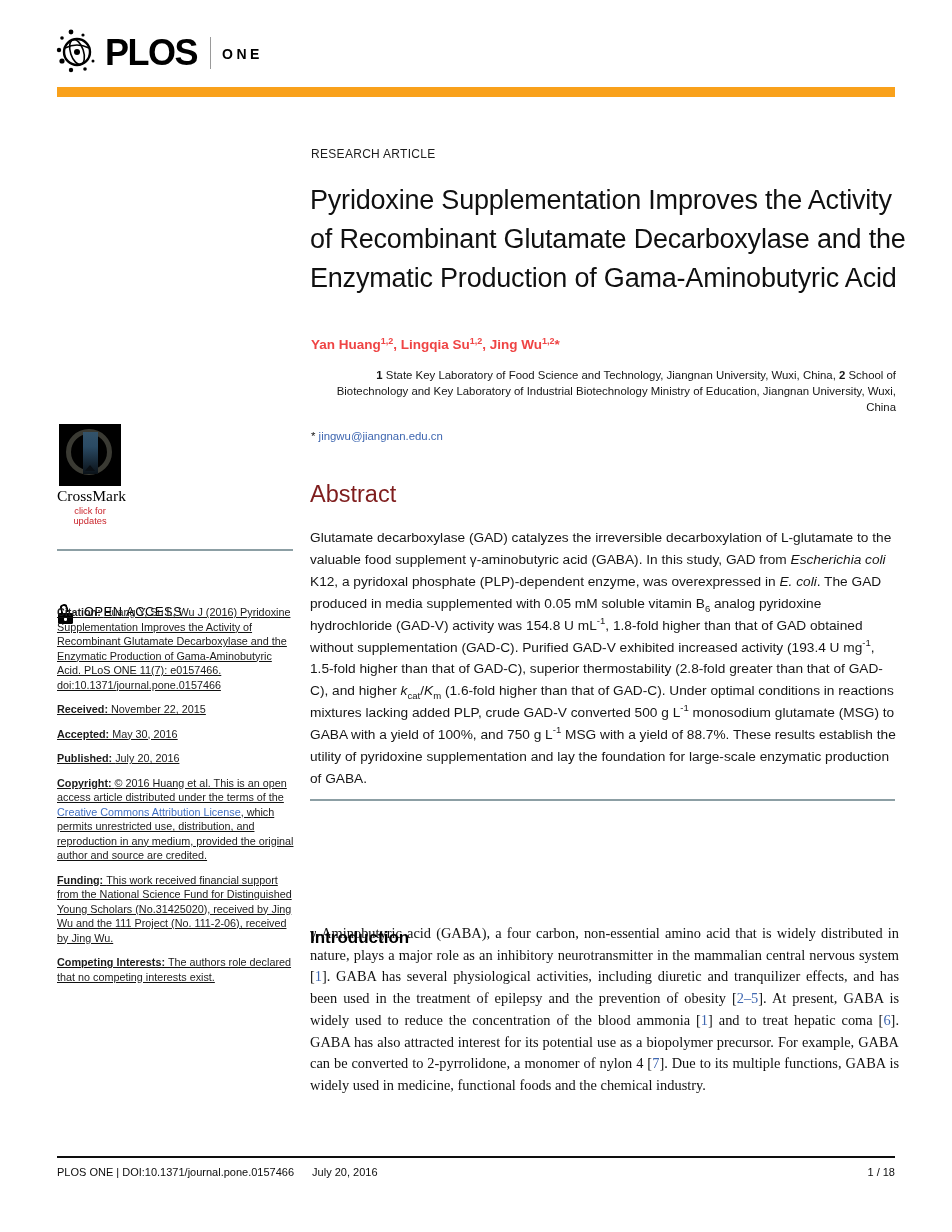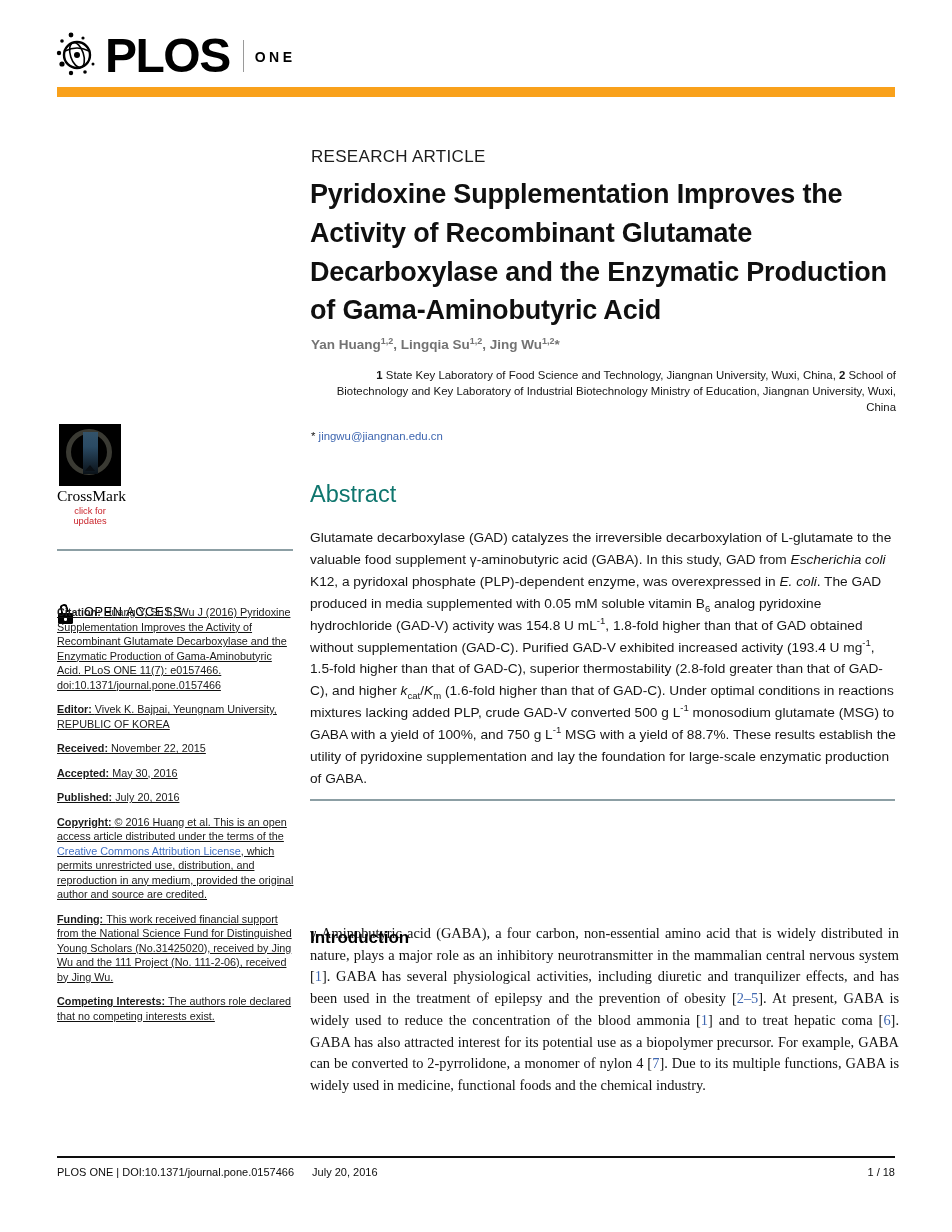--- a/index.html
+++ b/index.html
@@ -6,34 +6,34 @@
   html,body { background:#e8e8e8; }
   body { font-family:"Liberation Sans", sans-serif; }
   .page {
     position:relative; width:952px; height:1232px; margin:0 auto;
     background:#ffffff; overflow:hidden; color:#111;
   }
 
   
   .brand { position:absolute; left:55px; top:28px; display:flex; align-items:center; }
   .brand-globe { margin-right:6px; }
-  .brand-name { font-size:48px; font-weight:800; letter-spacing:-1.5px; color:#000; }
+  .brand-name { font-size:36px; font-weight:800; letter-spacing:-1.5px; color:#000; }
   .brand-divider { width:1px; height:32px; background:#9a9a9a; margin:0 11px 0 13px; }
   .brand-edition { font-size:14px; font-weight:700; letter-spacing:3.5px; color:#000; margin-top:2px; }
   .topbar { position:absolute; left:57px; top:87px; width:838px; height:10px; }
 
   
-  .kicker { position:absolute; left:311px; top:147px; font-size:17px; letter-spacing:.3px; color:#1d1d1d; }
-  .title { position:absolute; left:310px; top:175px; width:596px; font-size:27px; line-height:38.8px; font-weight:700; color:#101010; letter-spacing:-.2px; }
-  .authors { position:absolute; left:311px; top:337px; font-size:13.5px; font-weight:700; color:#737373; }
+  .kicker { position:absolute; left:311px; top:147px; font-size:12px; letter-spacing:.3px; color:#1d1d1d; }
+  .title { position:absolute; left:310px; top:181px; width:596px; font-size:27px; line-height:38.8px; font-weight:400; color:#101010; letter-spacing:-.2px; }
+  .authors { position:absolute; left:311px; top:337px; font-size:13.5px; font-weight:700; color:#ef4444; }
   .authors sup { font-size:9px; }
   .affils { position:absolute; left:311px; top:368px; width:585px; font-size:11.4px; line-height:15.8px; color:#141414;text-align:right; }
   .email-line { position:absolute; left:311px; top:430px; font-size:11.4px; color:#141414; }
 
-  .abs-title { position:absolute; left:310px; top:481px; font-size:23.5px; font-weight:400; color:#0f766e; }
+  .abs-title { position:absolute; left:310px; top:481px; font-size:23.5px; font-weight:400; color:#7f1d1d; }
   .abs-body { position:absolute; left:310px; top:527px; width:587px; font-size:13.7px; line-height:21.9px; color:#161616; }
   .rule-teal-wide { position:absolute; left:310px; top:799px; width:585px; height:2px; }
 
   .intro-title { position:absolute; left:310px; top:928px; font-size:17px; font-weight:700; color:#000; }
   .intro-body { position:absolute; left:310px; top:923px; width:589px; font-family:"Liberation Serif", serif; font-size:14.4px; line-height:21.7px; text-align:justify; color:#101010; }
 
   
   .crossmark { position:absolute; left:57px; top:424px; width:66px; text-align:center; cursor:pointer; }
   .cm-square { position:relative; width:62px; height:62px; background:#000; margin:0 auto; }
   .cm-ring { position:absolute; left:7px; top:5px; width:46px; height:46px; border-radius:50%; border:5px solid #3a3a33; }
@@ -117,21 +117,20 @@
     <span class="lock-icon">
       <span class="lock-shackle"></span>
       <span class="lock-body"></span>
       <span class="lock-hole"></span>
     </span>
     <span class="oa-label">OPEN ACCESS</span>
   </div>
 
   <div class="side-notes">
       <p class="side-entry"><span class="bd">Citation: </span><span>Huang Y, Su L, Wu J (2016) Pyridoxine Supplementation Improves the Activity of Recombinant Glutamate Decarboxylase and the Enzymatic Production of Gama-Aminobutyric Acid. PLoS ONE 11(7): e0157466. doi:10.1371/journal.pone.0157466</span></p>
-      <p class="side-entry"><span class="bd">Editor: </span><span>Vivek K. Bajpai, Yeungnam University, REPUBLIC OF KOREA</span></p>
       <p class="side-entry"><span class="bd">Received: </span><span>November 22, 2015</span></p>
       <p class="side-entry"><span class="bd">Accepted: </span><span>May 30, 2016</span></p>
       <p class="side-entry"><span class="bd">Published: </span><span>July 20, 2016</span></p>
       <p class="side-entry"><span class="bd">Copyright: </span><span>© 2016 Huang et al. This is an open access article distributed under the terms of the </span><span class="lnk" style="color: rgb(65, 112, 196);">Creative Commons Attribution License</span><span>, which permits unrestricted use, distribution, and reproduction in any medium, provided the original author and source are credited.</span></p>
       <p class="side-entry"><span class="bd">Funding: </span><span>This work received financial support from the National Science Fund for Distinguished Young Scholars (No.31425020), received by Jing Wu and the 111 Project (No. 111-2-06), received by Jing Wu.</span></p>
       <p class="side-entry"><span class="bd">Competing Interests: </span><span>The authors role declared that no competing interests exist.</span></p>
     </div>
 
   <h2 class="abs-title">Abstract</h2>
   <div class="abs-body"><span>Glutamate decarboxylase (GAD) catalyzes the irreversible decarboxylation of L-glutamate to the valuable food supplement γ-aminobutyric acid (GABA). In this study, GAD from </span><span class="it">Escherichia coli</span><span> K12, a pyridoxal phosphate (PLP)-dependent enzyme, was overexpressed in </span><span class="it">E. coli</span><span>. The GAD produced in media supplemented with 0.05 mM soluble vitamin B</span><sub>6</sub><span> analog pyridoxine hydrochloride (GAD-V) activity was 154.8 U mL</span><sup>-1</sup><span>, 1.8-fold higher than that of GAD obtained without supplementation (GAD-C). Purified GAD-V exhibited increased activity (193.4 U mg</span><sup>-1</sup><span>, 1.5-fold higher than that of GAD-C), superior thermostability (2.8-fold greater than that of GAD-C), and higher </span><span class="it">k</span><sub>cat</sub><span>/</span><span class="it">K</span><sub>m</sub><span> (1.6-fold higher than that of GAD-C). Under optimal conditions in reactions mixtures lacking added PLP, crude GAD-V converted 500 g L</span><sup>-1</sup><span> monosodium glutamate (MSG) to GABA with a yield of 100%, and 750 g L</span><sup>-1</sup><span> MSG with a yield of 88.7%. These results establish the utility of pyridoxine supplementation and lay the foundation for large-scale enzymatic production of GABA.</span></div>

